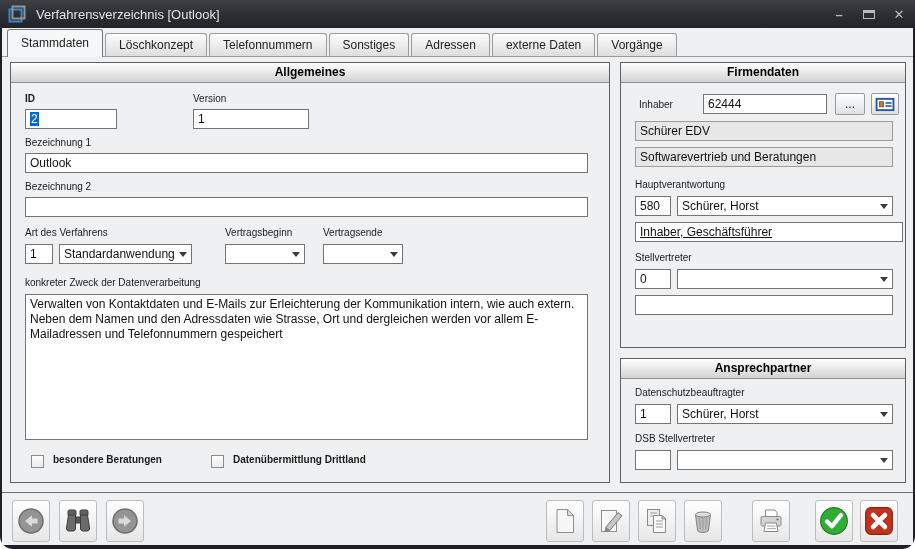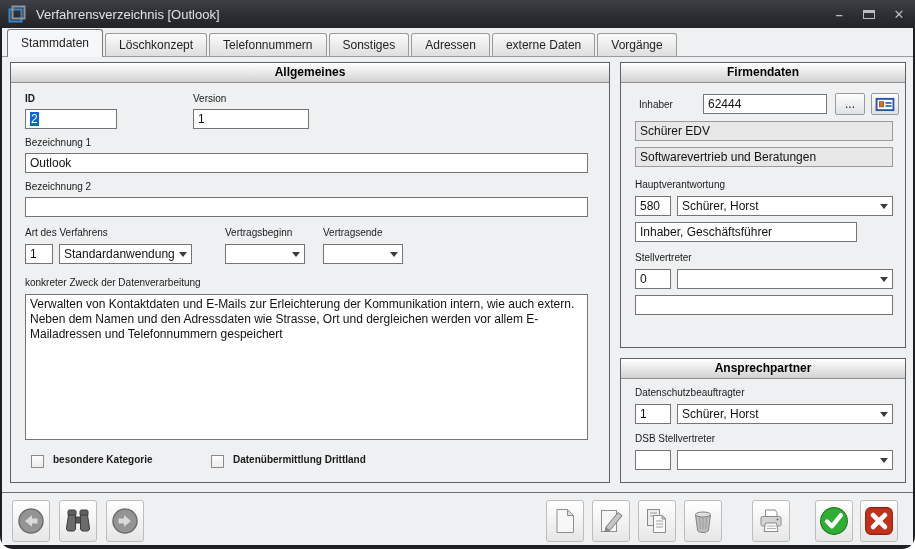--- a/index.html
+++ b/index.html
@@ -116,21 +116,21 @@
       <span class="lbl" style="left:312px; top:164px;">Vertragsende</span>
       <div class="combo" style="left:312px; top:181px; width:80px;">
         <span></span>
         <span class="arrow"></span>
       </div>
 
       <span class="lbl" style="left:14px; top:214px;">konkreter Zweck der Datenverarbeitung</span>
       <textarea class="tarea" style="left: 14px; top: 231px; width: 563px; height: 146px;">Verwalten von Kontaktdaten und E-Mails zur Erleichterung der Kommunikation intern, wie auch extern. Neben dem Namen und den Adressdaten wie Strasse, Ort und dergleichen werden vor allem E-Mailadressen und Telefonnummern gespeichert</textarea>
 
       <span class="checkbox" style="left:20px; top:392px;"></span>
-      <span class="lbl b" style="left:42px; top:391px;">besondere Kategorie</span>
+      <span class="lbl b" style="left:42px; top:391px;">besondere Beratungen</span>
       <span class="checkbox" style="left:200px; top:392px;"></span>
       <span class="lbl b" style="left:222px; top:391px;">Datenübermittlung Drittland</span>
     </div>
 
     <div class="panel" style="left:618px; top:34px; width:286px; height:286px;">
       <div class="panel-header">Firmendaten</div>
 
       <span class="lbl" style="left:18px; top:36px;">Inhaber</span>
       <input class="input" style="left: 82px; top: 31px; width: 124px;" value="62444">
       <div class="sbtn" style="left:214px; top:30px; width:30px; height:22px;">...</div>
@@ -145,21 +145,21 @@
 
       <div class="readonly" style="left:14px; top:84px; width:258px;">Softwarevertrieb und Beratungen</div>
       <div class="readonly" style="left:14px; top:58px; width:258px;">Schürer EDV</div>
 
       <span class="lbl" style="left:14px; top:116px;">Hauptverantwortung</span>
       <input class="input" style="left: 14px; top: 133px; width: 36px;" value="580">
       <div class="combo" style="left:56px; top:133px; width:216px;">
         <span>Schürer, Horst</span>
         <span class="arrow"></span>
       </div>
-      <input class="input" style="left: 14px; top: 159px; width: 222px;" value="Inhaber, Geschäftsführer">
+      <input class="input" style="left: 14px; top: 159px; width: 268px; text-decoration: underline;" value="Inhaber, Geschäftsführer">
 
       <span class="lbl" style="left:14px; top:189px;">Stellvertreter</span>
       <input class="input" style="left: 14px; top: 206px; width: 36px;" value="0">
       <div class="combo" style="left:56px; top:206px; width:216px;">
         <span></span>
         <span class="arrow"></span>
       </div>
       <input class="input" style="left: 14px; top: 232px; width: 258px;" value="">
     </div>
 

